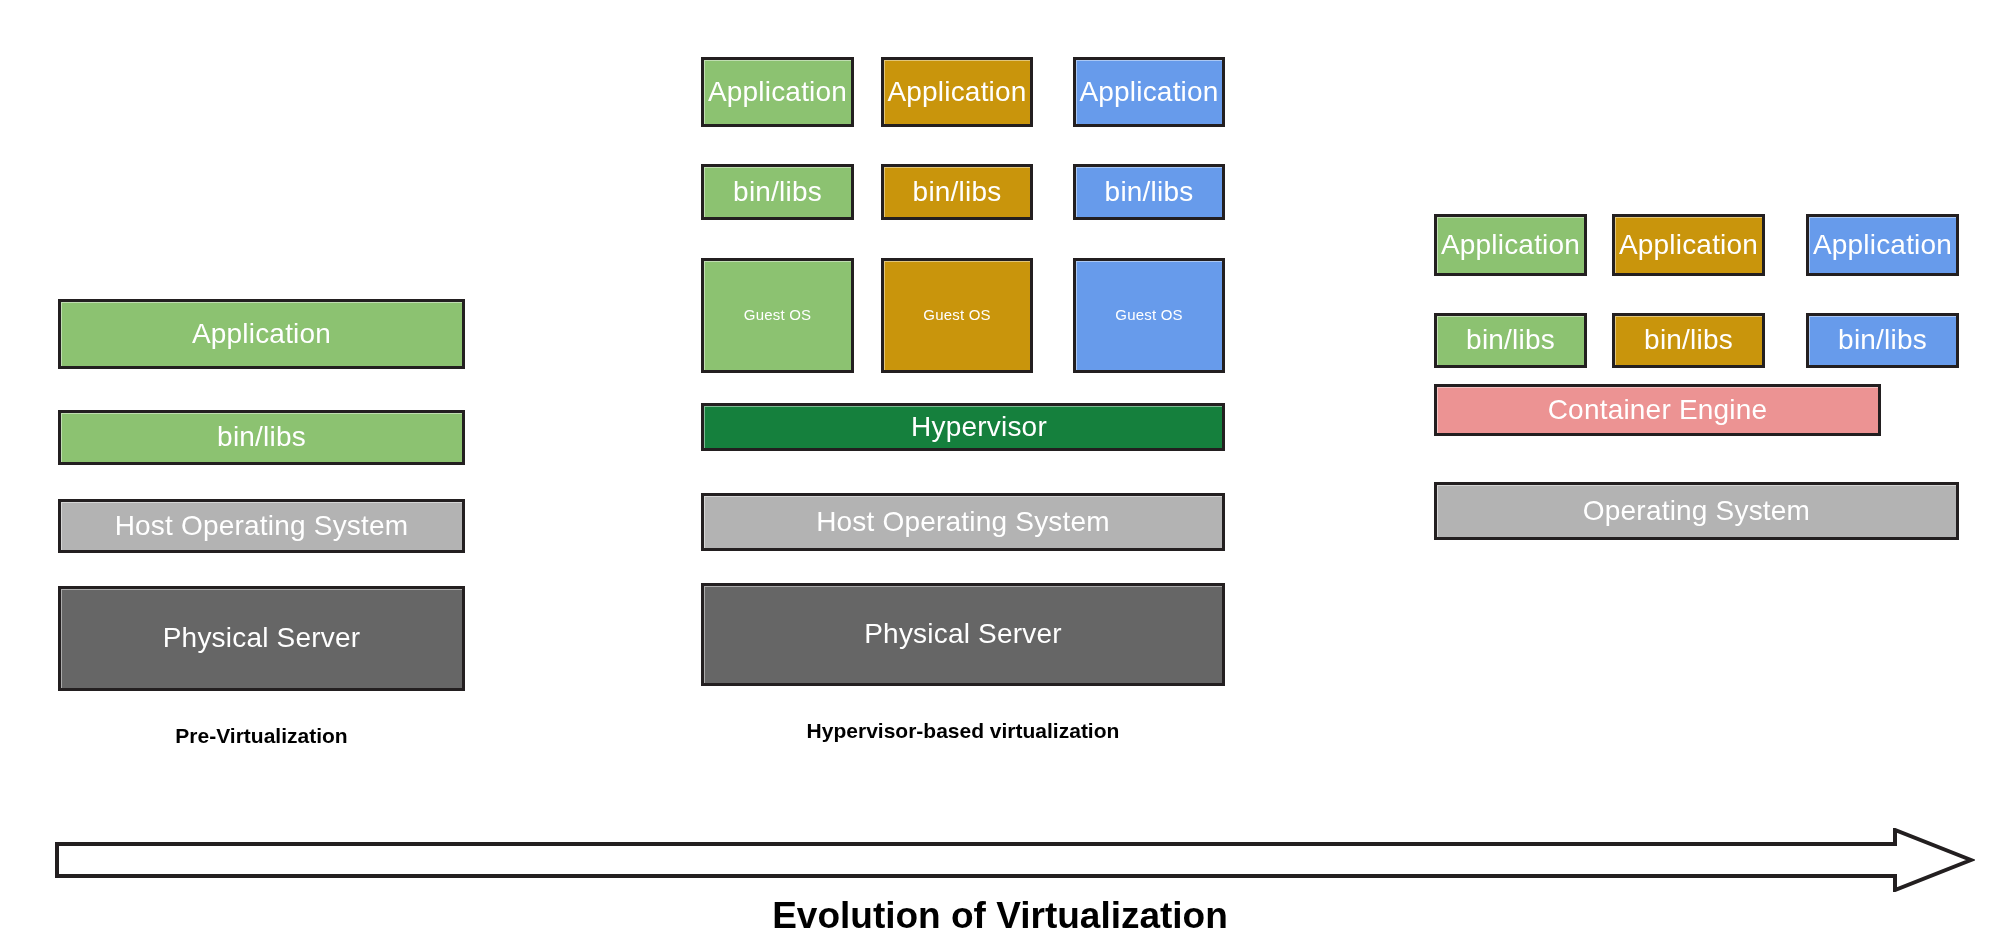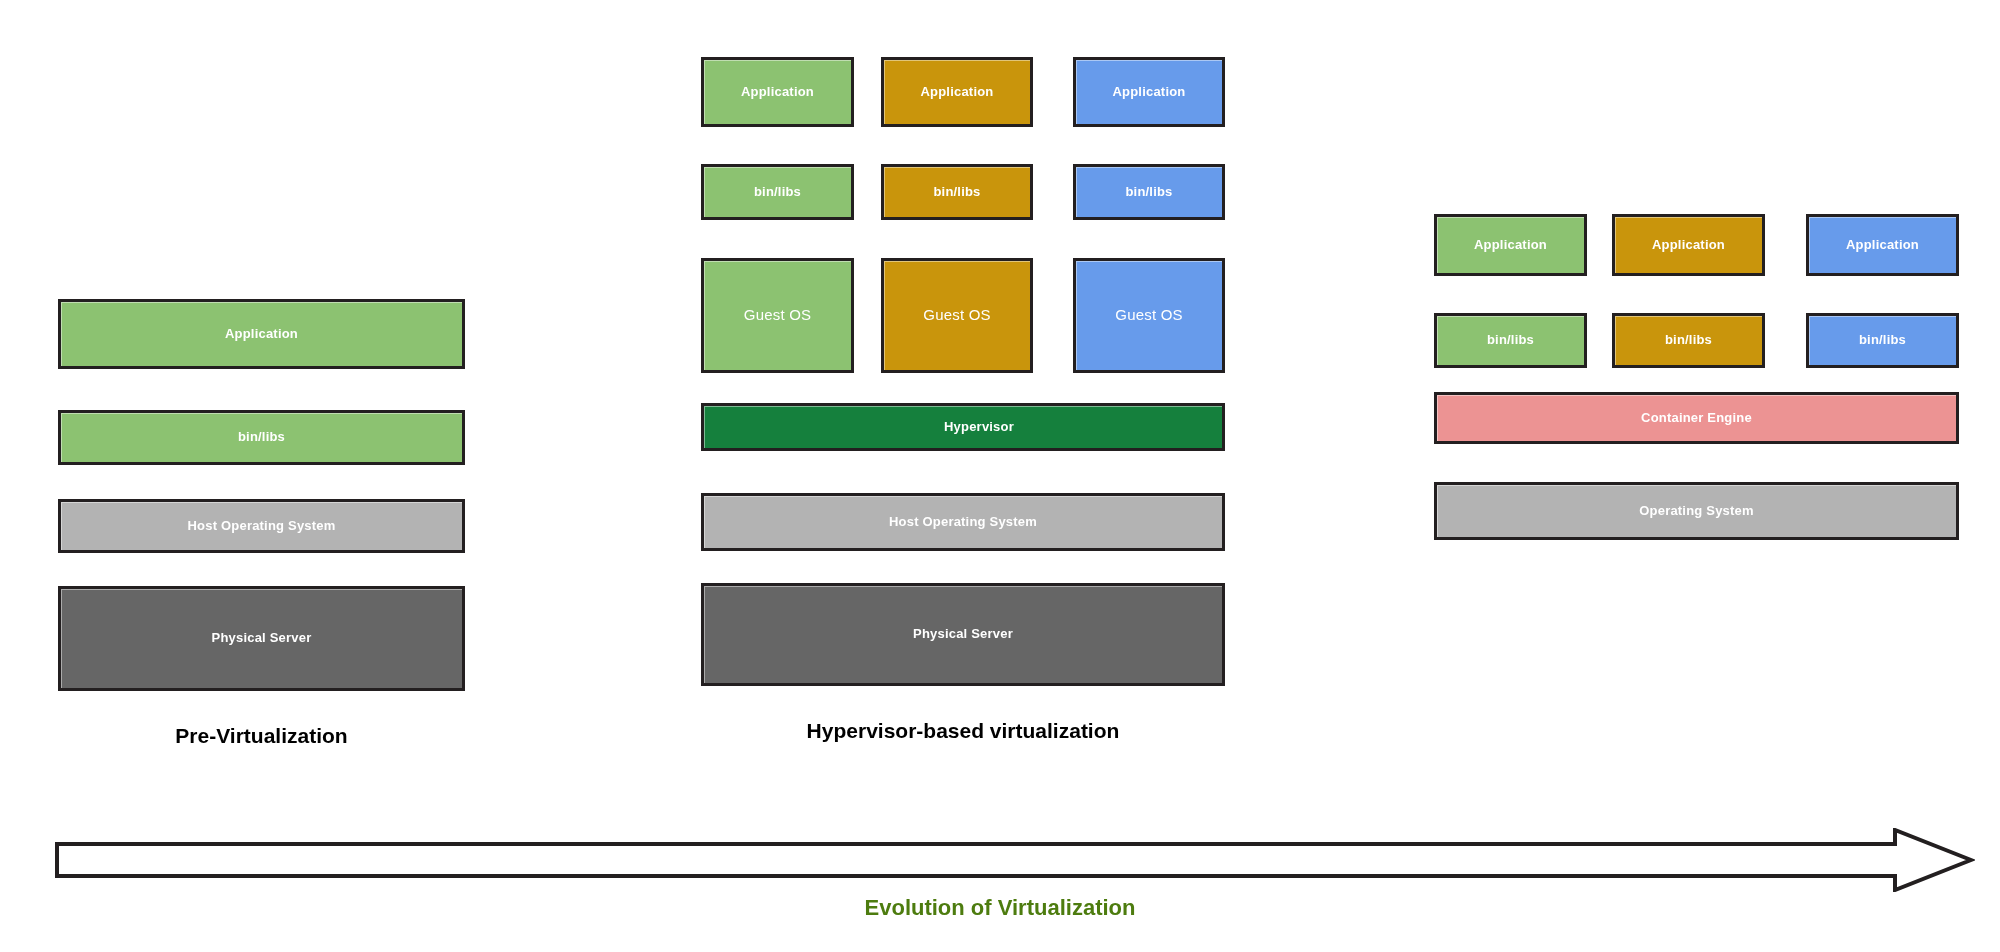--- a/index.html
+++ b/index.html
@@ -24,22 +24,22 @@
 
   
   .box {
     position: absolute;
     box-sizing: border-box;
     border: 3px solid #231f20;
     display: flex;
     align-items: center;
     justify-content: center;
     color: #ffffff;
-    font-weight: bold;
-    font-size: 13px;
+    font-weight: normal;
+    font-size: 28px;
     letter-spacing: 0.2px;
     text-align: center;
     line-height: 1.1;
     white-space: nowrap;
   }
   .box.regular { font-weight: normal; font-size: 15px; }
 
   
   .box::after {
     content: "";
@@ -75,23 +75,23 @@
     top: 828px;
     width: 1920px;
     height: 64px;
   }
   .evo-caption {
     position: absolute;
     left: 0;
     top: 895px;
     width: 2000px;
     text-align: center;
-    font-size: 22px;
+    font-size: 37px;
     font-weight: bold;
-    color: #4d7c0f;
+    color: #000000;
     white-space: nowrap;
   }
 </style>
 </head>
 <body>
 
 <div class="canvas">
 
   <div class="box c-green" style="left:58px; top:299px; width:407px; height:70px;">Application</div>
 
@@ -124,21 +124,21 @@
   <div class="caption" style="left:701px; top:719px; width:524px;">Hypervisor-based virtualization</div>
 
   <div class="box c-green" style="left:1434px; top:214px; width:153px; height:62px;">Application</div>
   <div class="box c-gold" style="left:1612px; top:214px; width:153px; height:62px;">Application</div>
   <div class="box c-blue" style="left:1806px; top:214px; width:153px; height:62px;">Application</div>
 
   <div class="box c-green" style="left:1434px; top:313px; width:153px; height:55px;">bin/libs</div>
   <div class="box c-gold" style="left:1612px; top:313px; width:153px; height:55px;">bin/libs</div>
   <div class="box c-blue" style="left:1806px; top:313px; width:153px; height:55px;">bin/libs</div>
 
-  <div class="box c-salmon" style="left:1434px; top:392px; width:525px; height:52px;">Container Engine</div>
+  <div class="box c-salmon" style="left:1434px; top:384px; width:447px; height:52px;">Container Engine</div>
 
   <div class="box c-gray" style="left:1434px; top:482px; width:525px; height:58px;">Operating System</div>
 
 
 
   <svg class="evo-arrow" viewBox="0 0 1920 64" preserveAspectRatio="none">
     <polygon points="2,16 1840,16 1840,2 1916,32 1840,62 1840,48 2,48" fill="#ffffff" stroke="#231f20" stroke-width="4" stroke-linejoin="miter"></polygon>
   </svg>
 
   <div class="evo-caption">Evolution of Virtualization</div>

